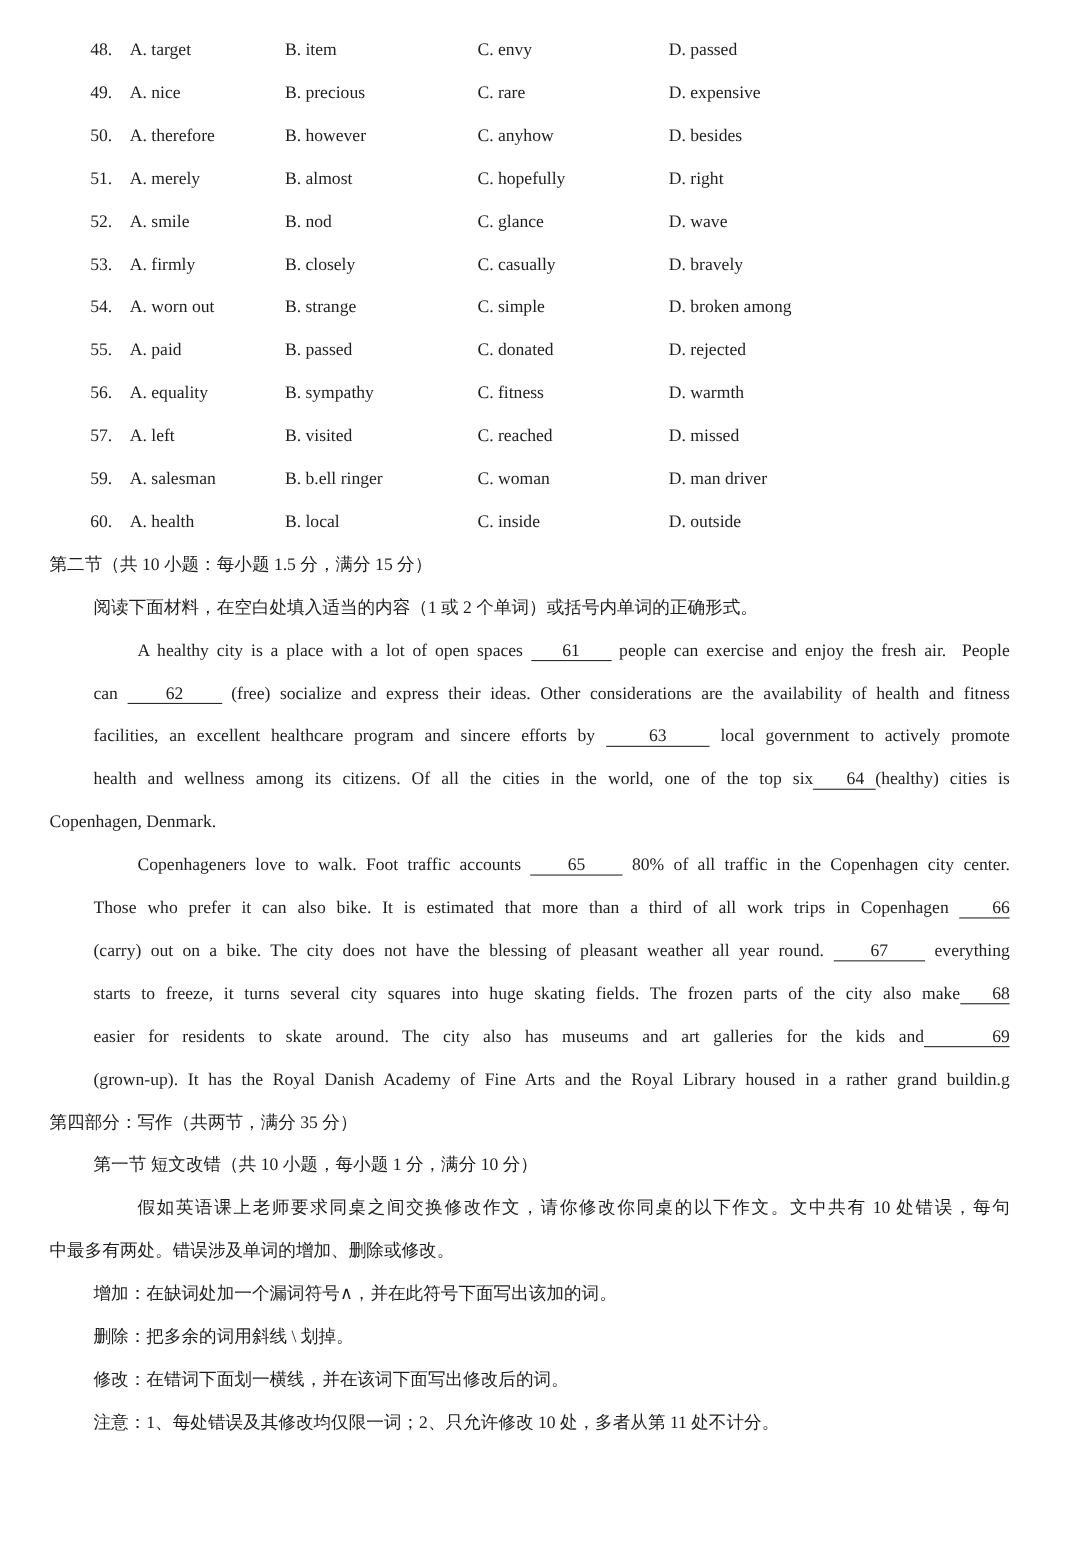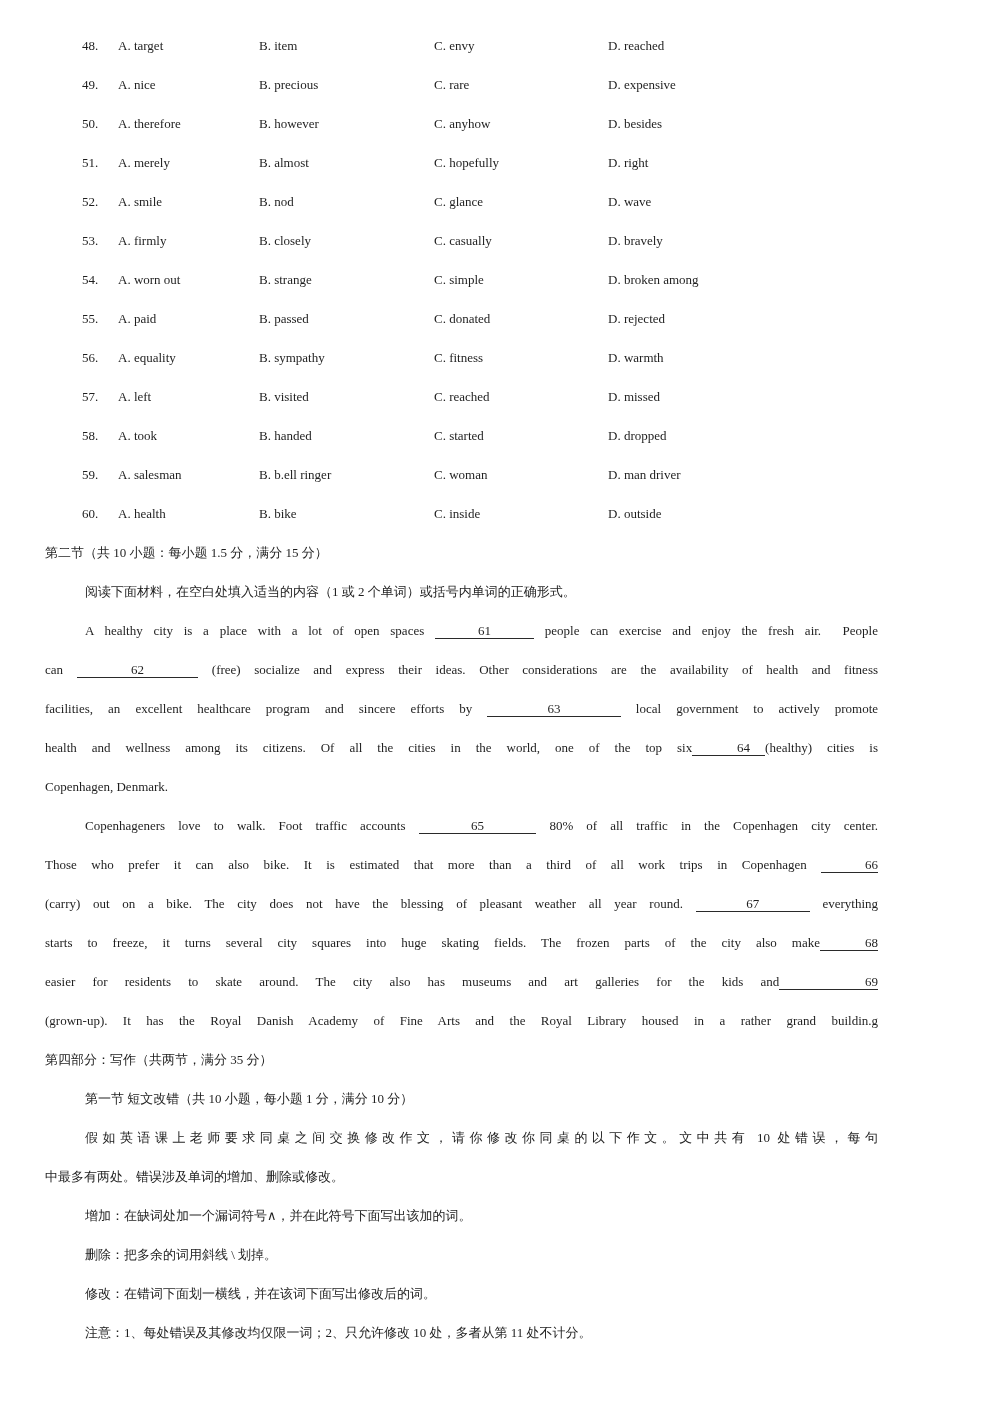--- a/index.html
+++ b/index.html
@@ -12,34 +12,35 @@
     height: 1403px;
     position: relative;
     font-family: "Liberation Serif", "DejaVu Serif", serif;
     color: #1e1e1e;
   }
   .doc {
     position: absolute;
     left: 45px;
     top: 26px;
     width: 833px;
-    font-size: 13px;
+    font-size: 16px;
   }
   .line {
     width: 833px;
     height: 39px;
     line-height: 39px;
     box-sizing: border-box;
     overflow: hidden;
     white-space: normal;
   }
   .indent { padding-left: 40px; }
   .just {
     text-align: justify;
     text-align-last: justify;
+    margin-left: 40px;
   }
   .opt-row {
     display: grid;
     grid-template-columns: 36px 141px 175px 174px 1fr;
     padding-left: 37px;
     height: 39px;
     line-height: 39px;
     box-sizing: border-box;
   }
   .opt-row .cell { white-space: nowrap; overflow: hidden; }
@@ -51,21 +52,21 @@
 <body>
 
 <div class="doc">
 
   <div id="options">
   <div class="opt-row">
     <span class="cell">48.</span>
     <span class="cell">A. target</span>
     <span class="cell">B. item</span>
     <span class="cell">C. envy</span>
-    <span class="cell">D. reached</span>
+    <span class="cell">D. passed</span>
   </div>
 
   <div class="opt-row">
     <span class="cell">49.</span>
     <span class="cell">A. nice</span>
     <span class="cell">B. precious</span>
     <span class="cell">C. rare</span>
     <span class="cell">D. expensive</span>
   </div>
 
@@ -126,40 +127,33 @@
   </div>
 
   <div class="opt-row">
     <span class="cell">57.</span>
     <span class="cell">A. left</span>
     <span class="cell">B. visited</span>
     <span class="cell">C. reached</span>
     <span class="cell">D. missed</span>
   </div>
 
-  <div class="opt-row">
-    <span class="cell">58.</span>
-    <span class="cell">A. took</span>
-    <span class="cell">B. handed</span>
-    <span class="cell">C. started</span>
-    <span class="cell">D. dropped</span>
-  </div>
 
   <div class="opt-row">
     <span class="cell">59.</span>
     <span class="cell">A. salesman</span>
     <span class="cell">B. b.ell ringer</span>
     <span class="cell">C. woman</span>
     <span class="cell">D. man driver</span>
   </div>
 
   <div class="opt-row">
     <span class="cell">60.</span>
     <span class="cell">A. health</span>
-    <span class="cell">B. bike</span>
+    <span class="cell">B. local</span>
     <span class="cell">C. inside</span>
     <span class="cell">D. outside</span>
   </div>
 </div>
 
   <div class="line">第二节（共 10 小题：每小题 1.5 分，满分 15 分）</div>
   <div class="line indent">阅读下面材料，在空白处填入适当的内容（1 或 2 个单词）或括号内单词的正确形式。</div>
 
   <div id="cloze">
       <div class="line indent just"><span>A healthy city is a place with a lot of open spaces </span><span class="blank">&nbsp;&nbsp;&nbsp;&nbsp;61&nbsp;&nbsp;&nbsp;&nbsp;</span><span> people can exercise and enjoy the fresh air.&nbsp; People</span></div>

